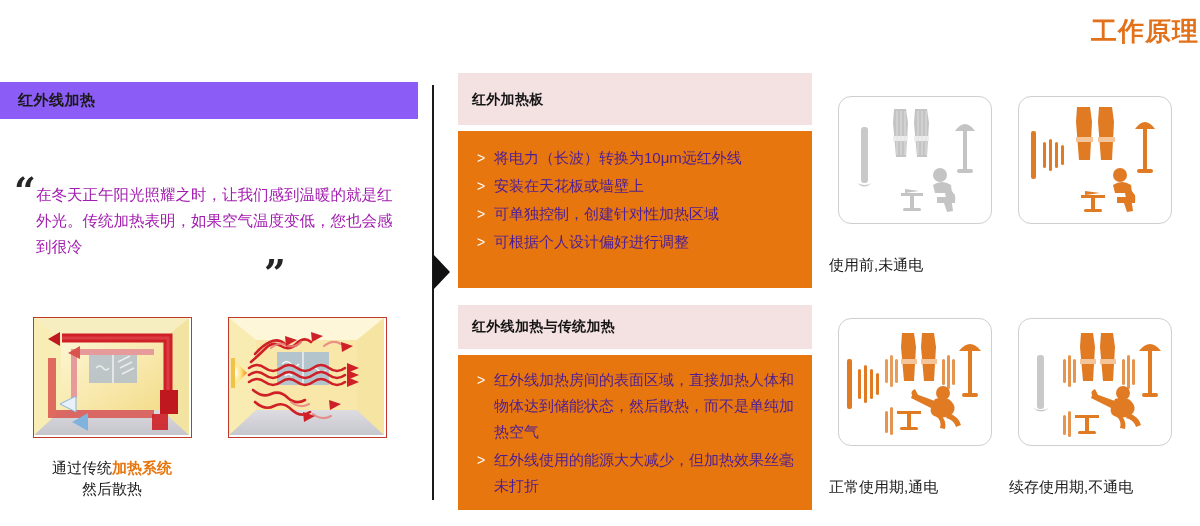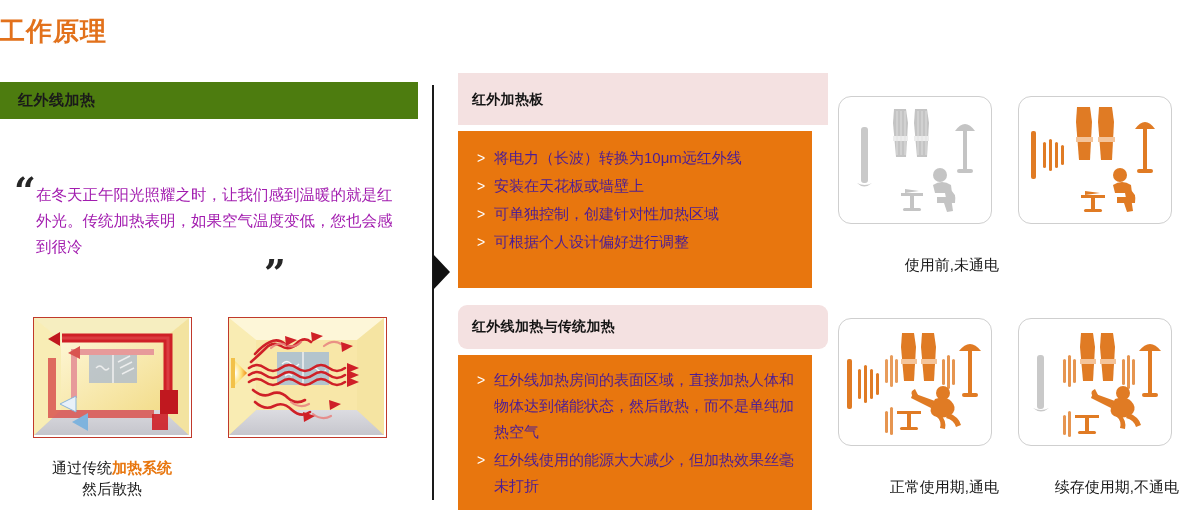--- a/index.html
+++ b/index.html
@@ -8,34 +8,34 @@
     background:#ffffff;
     font-family:"Liberation Sans","DejaVu Sans",sans-serif;
     overflow:hidden;
     position:relative;
   }
   .root{position:absolute;inset:0;}
 
   
   .main-title{
     position:absolute;left:0;top:14px;width:1200px;
-    text-align:left;
+    text-align:right;
     font-size:26px;font-weight:bold;
     color:#E2711B;
     letter-spacing:1px;
   }
   
   .main-title span{position:relative;left:-1px;}
 
   
   .left-col{position:absolute;left:0;top:0;width:432px;height:526px;}
 
   .gray-header{
     position:absolute;left:0;top:82px;width:418px;height:37px;
-    background:#4d7c0f;
+    background:#8b5cf6;
   }
   .gray-header .gh-text{
     position:absolute;left:18px;top:9px;
     font-size:15px;font-weight:bold;color:#1a1a1a;
     letter-spacing:.5px;
   }
 
   .quote-block{position:absolute;left:14px;top:168px;width:400px;}
   .quote-mark{
     position:absolute;
@@ -76,30 +76,29 @@
     border-bottom:18px solid transparent;
     border-left:17px solid #111;
   }
 
   
   .mid-col{position:absolute;left:458px;top:0;width:356px;height:526px;}
 
   .pink-head{
     position:absolute;left:0;width:354px;
     background:#F4E1E1;
-    padding-left:16px;
   }
   .pink-head .ph-text{
     position:absolute;left:14px;
     font-size:14px;font-weight:bold;color:#141414;
     letter-spacing:.3px;
   }
   .ph-1{top:73px;height:52px;}
   .ph-1 .ph-text{top:18px;}
-  .ph-2{top:305px;height:44px;border-radius:9px;}
+  .ph-2{top:305px;height:44px;}
   .ph-2 .ph-text{top:13px;}
 
   .orange-box{
     position:absolute;left:0;width:354px;
     background:#E8760E;
     color:#ffffff;
   }
   .ob-1{top:131px;height:157px;}
   .ob-2{top:355px;height:155px;}
 
@@ -133,21 +132,21 @@
     border-radius:13px;
     background:#fff;
     overflow:hidden;
   }
   .p1{left:8px;top:96px;}
   .p2{left:188px;top:96px;}
   .p3{left:8px;top:318px;}
   .p4{left:188px;top:318px;}
 
   .p-cap{
-    position:absolute;width:170px;text-align:right;
+    position:absolute;width:170px;text-align:left;
     font-size:15px;color:#1a1a1a;
   }
   .pc1{left:-1px;top:256px;}
   .pc2{left:179px;top:256px;}
   .pc3{left:-1px;top:478px;}
   .pc4{left:179px;top:478px;}
 
   svg{display:block;}
 </style>
 </head>

